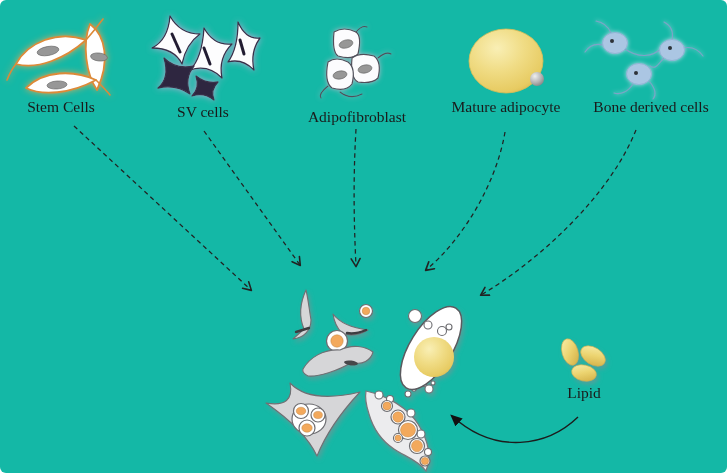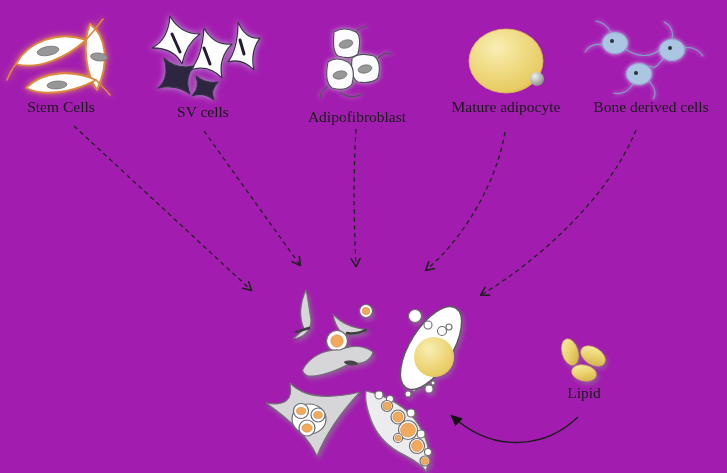--- a/index.html
+++ b/index.html
@@ -1,16 +1,16 @@
 <!DOCTYPE html>
 <html><head>
 <meta charset="utf-8">
 <style>
   html,body{margin:0;padding:0;background:#ffffff;}
-  .canvas{position:relative;width:727px;height:473px;background:#a21caf;overflow:hidden;}
+  .canvas{position:relative;width:727px;height:473px;background:#14b8a6;overflow:hidden;border-radius:6px;}
   svg{display:block;}
   .label{font-family:"Liberation Serif","DejaVu Serif",serif;font-size:15.5px;fill:#1a1a1a;}
   .stem-line{stroke:#dd8a38;stroke-width:1.8;fill:#ffffff;stroke-linejoin:round;}
   .stem-whisker{stroke:#dd8a38;stroke-width:1.6;fill:none;stroke-linecap:round;}
   .nucleus{fill:#979797;stroke:#606060;stroke-width:0.6;}
   .sv-cell{stroke:#38304a;stroke-width:1.3;stroke-linejoin:round;}
   .sv-white{fill:#fdfdfe;}
   .sv-dark{fill:#2e2840;}
   .sv-streak{stroke:#241f33;stroke-width:3;stroke-linecap:round;fill:none;}
   .fib-cell{stroke:#4f4f5a;stroke-width:1.2;fill:#fcfcfe;stroke-linejoin:round;}

